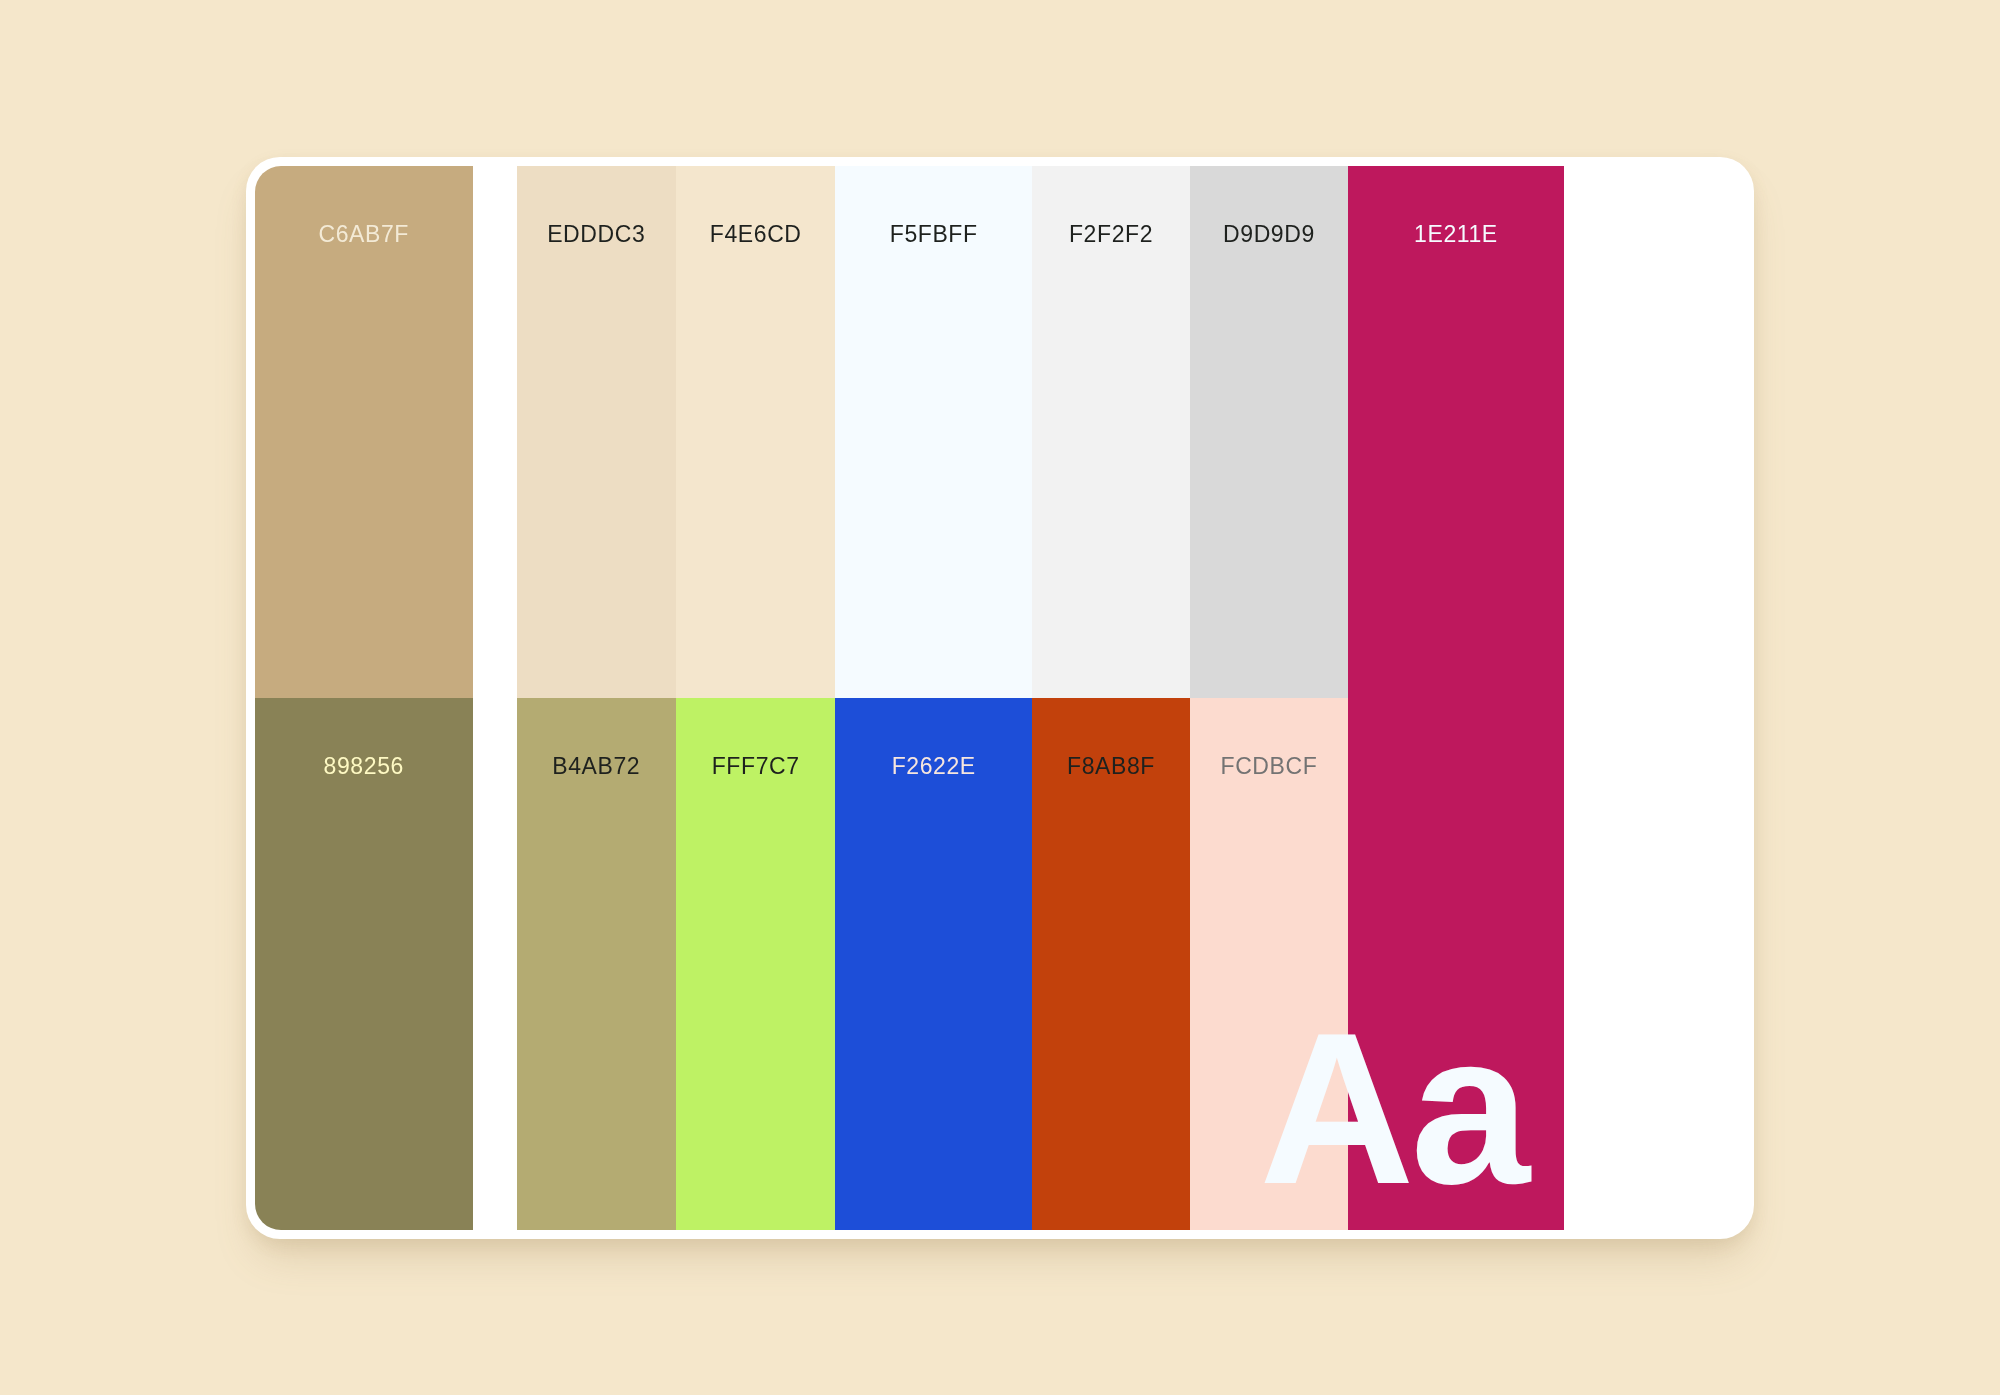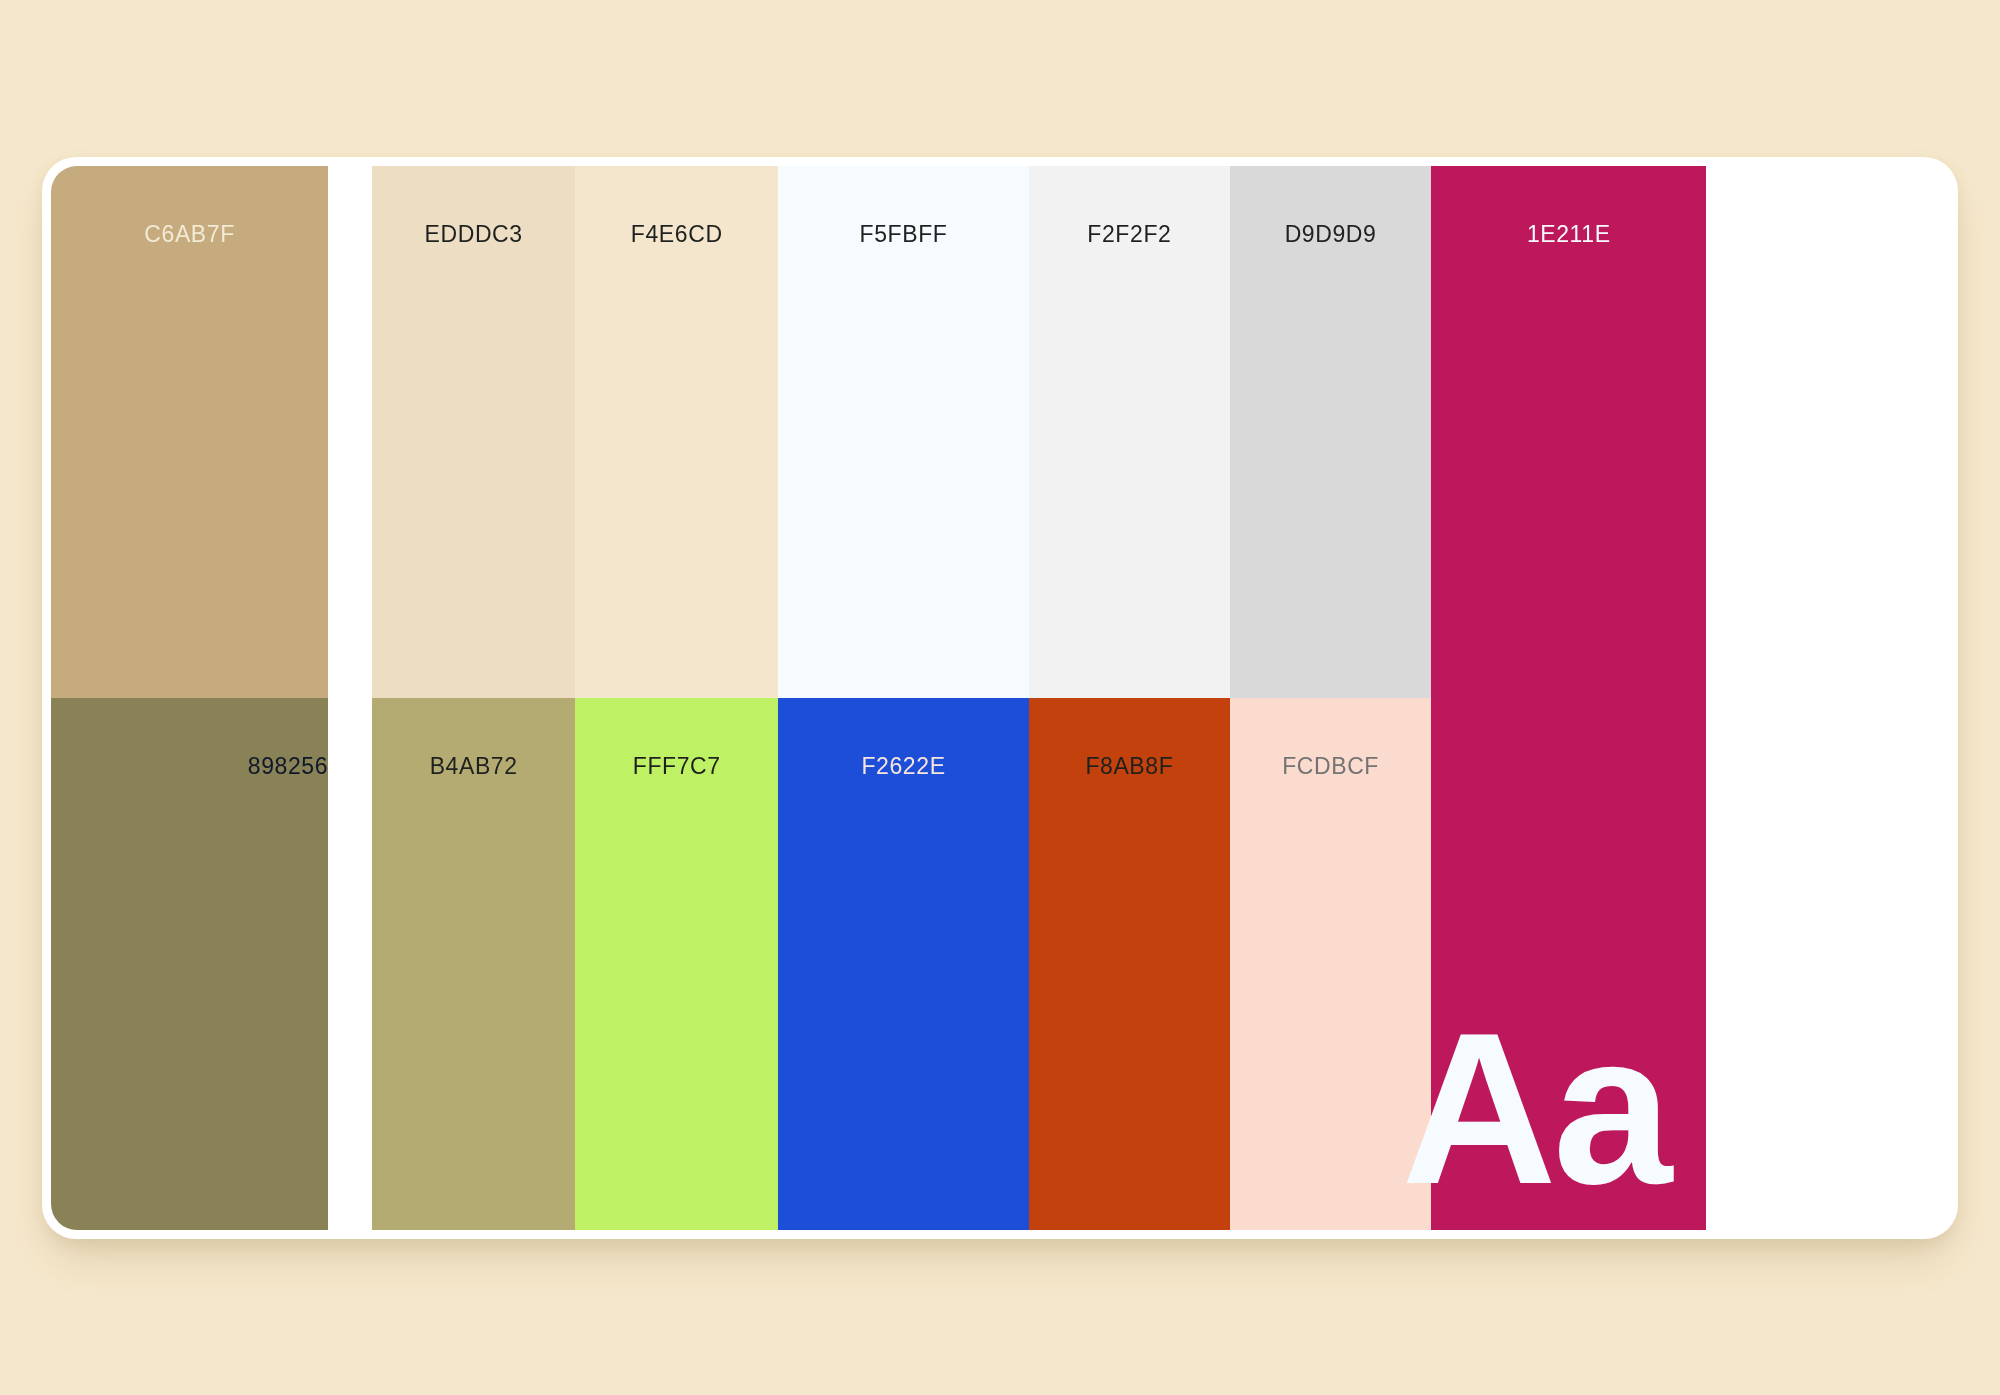--- a/index.html
+++ b/index.html
@@ -15,21 +15,21 @@
     font-family: "Liberation Sans", sans-serif;
     background: #F5E7CB;
     display: flex;
     align-items: center;
     justify-content: center;
   }
 
   
   .palette-card {
     position: relative;
-    width: 1916px;
+    width: 1508px;
     height: 1082px;
     background: #FFFFFF;
     border-radius: 34px;
     padding: 9px;
     box-shadow:
       0 26px 40px -10px rgba(150, 120, 70, 0.22),
       0 6px 16px rgba(150, 120, 70, 0.12);
   }
 
   .palette-inner {
@@ -89,21 +89,21 @@
 </head>
 <body style="background: rgb(245, 231, 203);">
 
 <div class="palette-card" style="background: rgb(255, 255, 255); border-radius: 34px;">
   <div class="palette-inner" id="palette-inner">
       <div class="swatch-column" style="width: 14.6%;">
         <div class="swatch-cell" style="background: rgb(198, 171, 127);">
           <span class="swatch-label" style="color: rgb(243, 234, 214);">C6AB7F</span>
         </div>
         <div class="swatch-cell" style="background: rgb(137, 130, 86);">
-          <span class="swatch-label" style="color: #0f172a; text-align: right;">898256</span>
+          <span class="swatch-label" style="color: #fef9c3;">898256</span>
         </div>
       </div>
       <div class="swatch-column" style="width: 10.7%; margin-left: 44px;">
         <div class="swatch-cell" style="background: rgb(237, 221, 195);">
           <span class="swatch-label" style="color: rgb(30, 33, 30);">EDDDC3</span>
         </div>
         <div class="swatch-cell" style="background: rgb(180, 171, 114);">
           <span class="swatch-label" style="color: rgb(30, 33, 30);">B4AB72</span>
         </div>
       </div>

